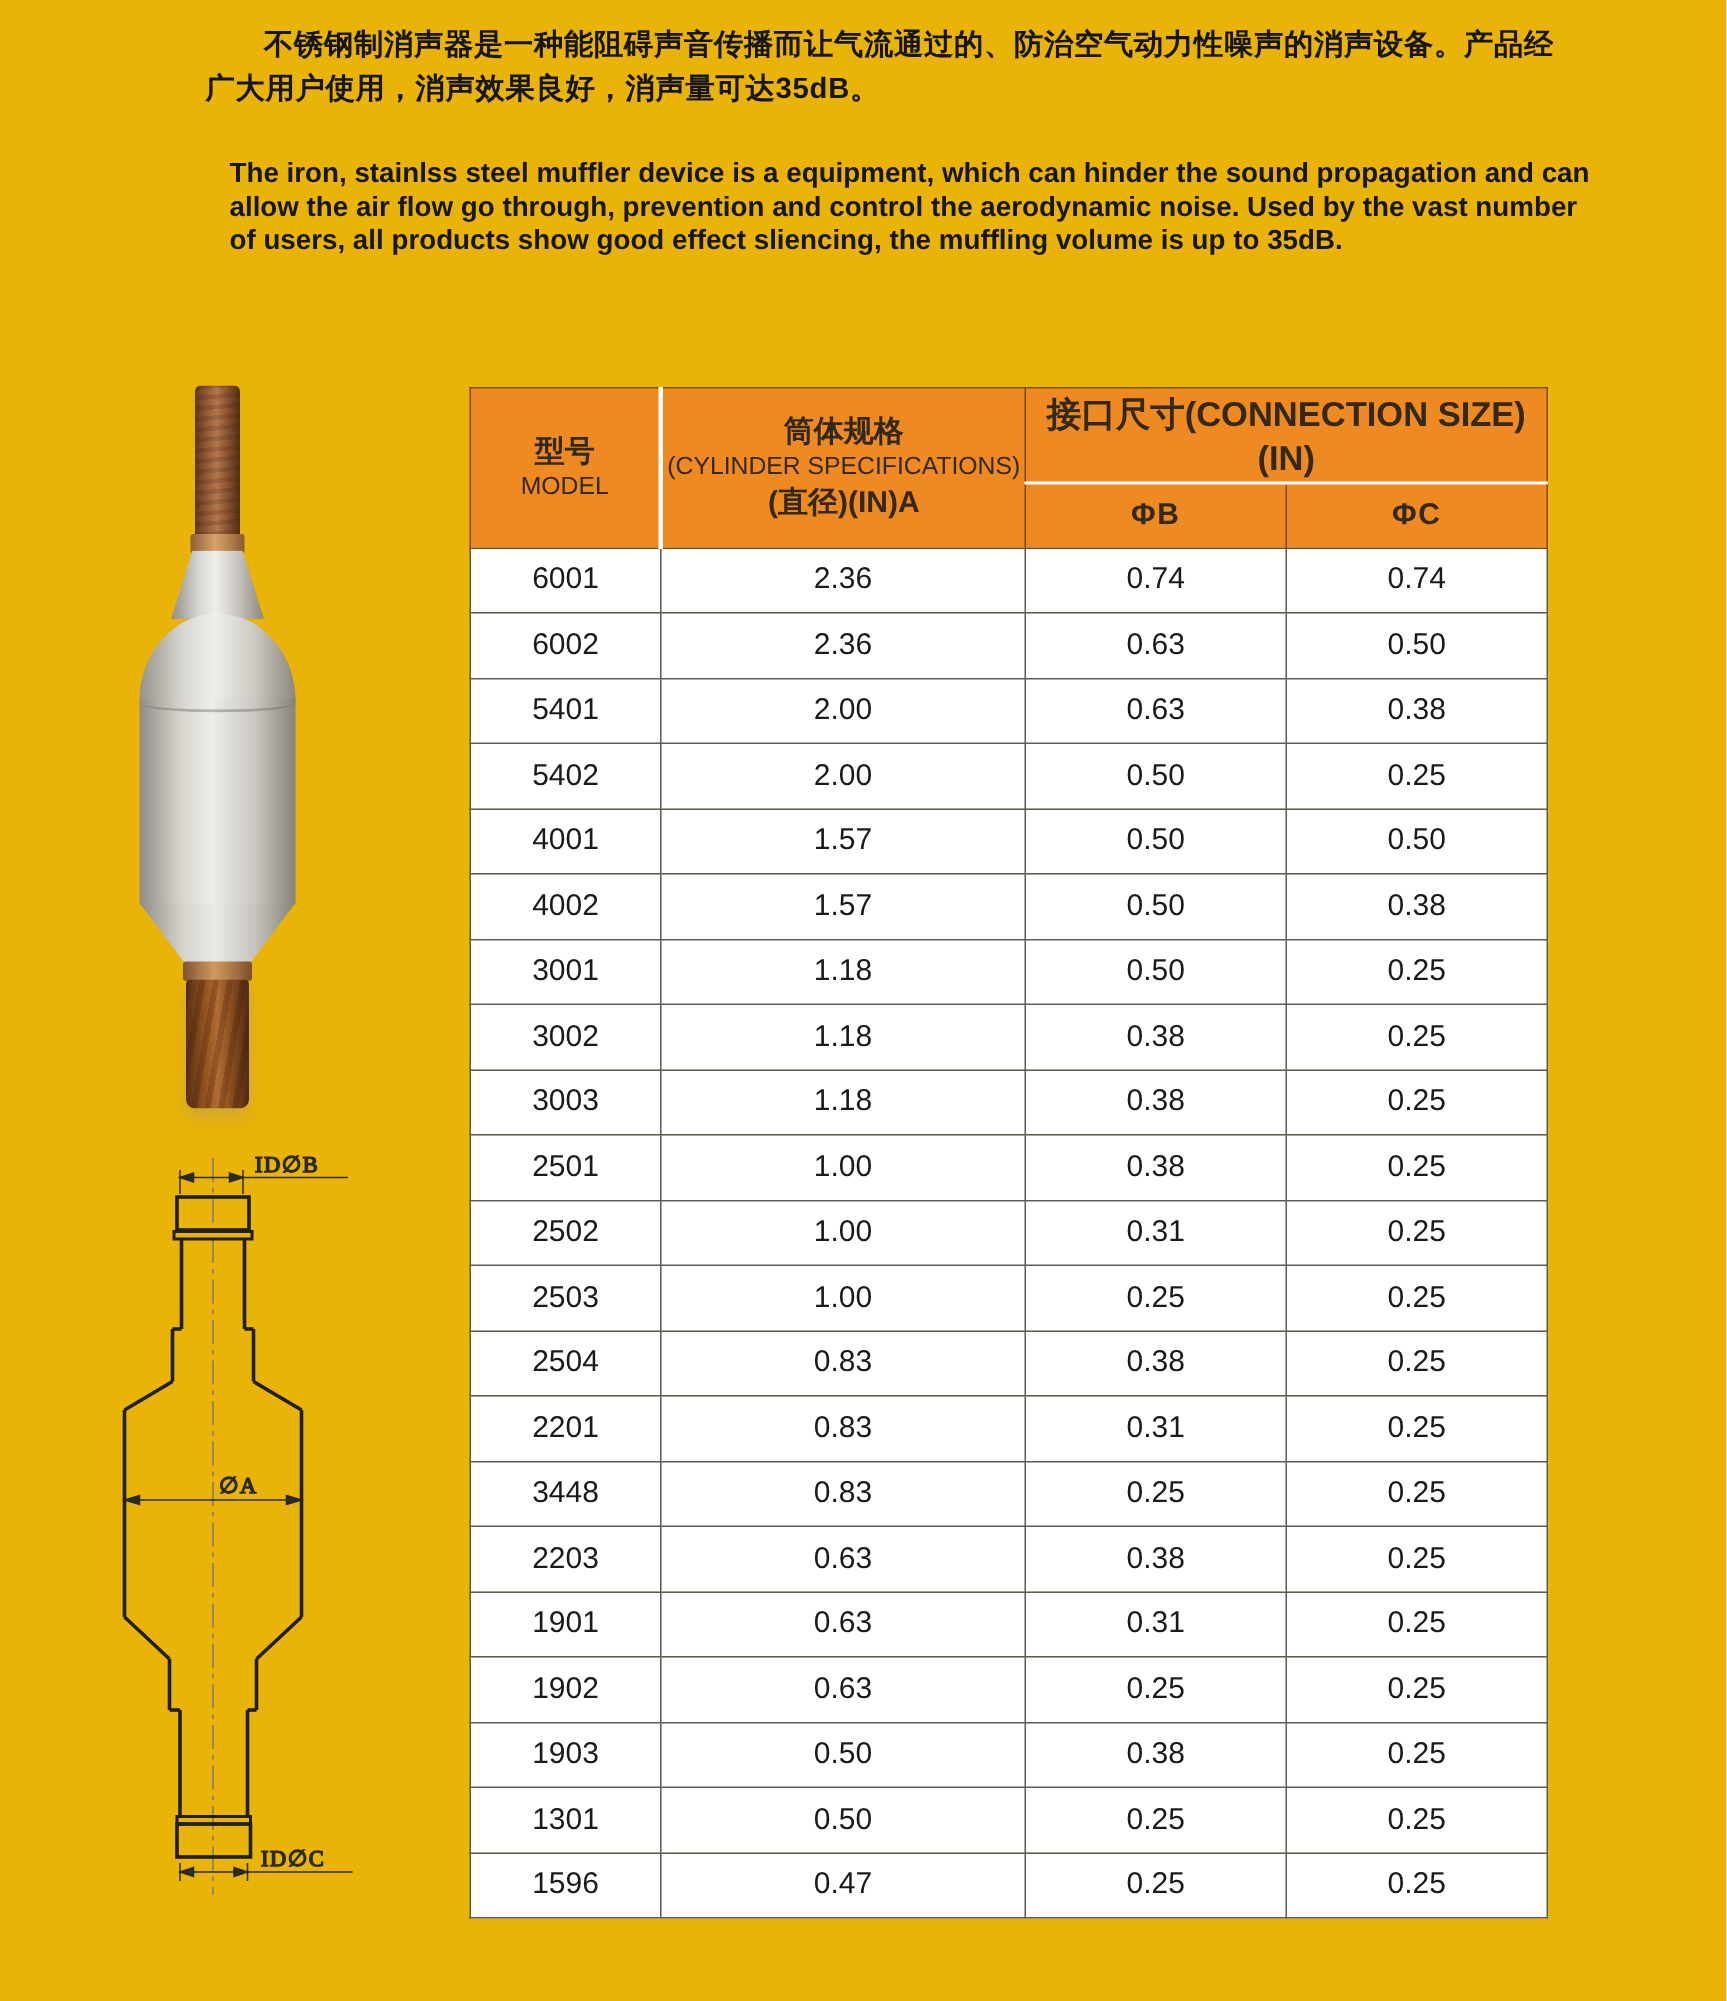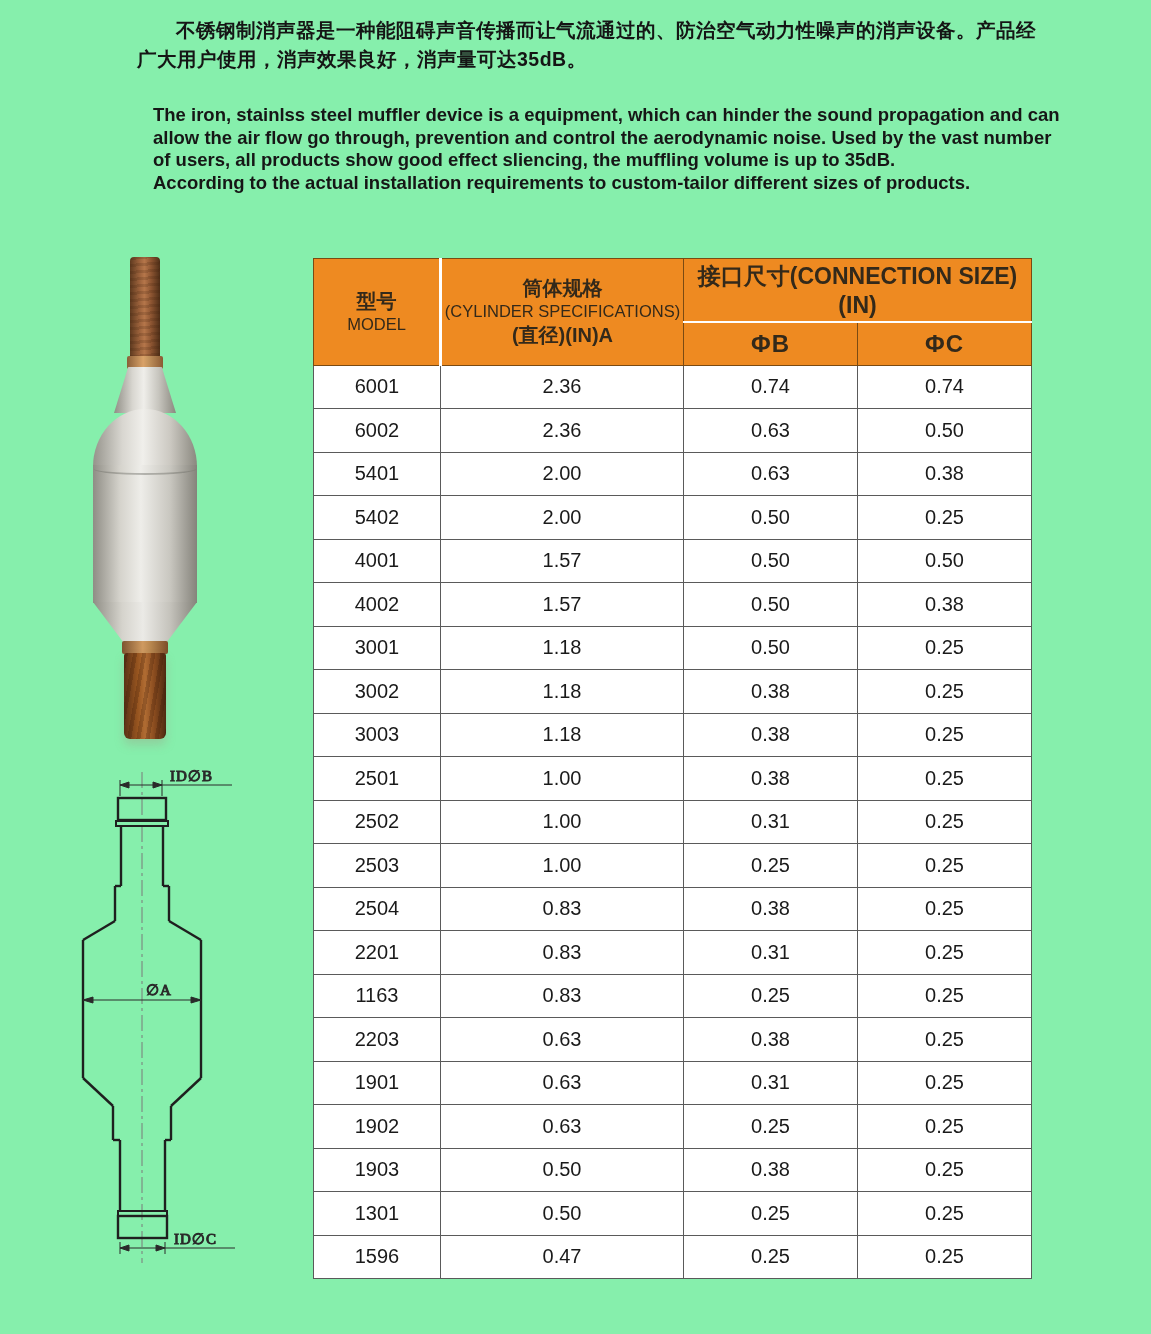--- a/index.html
+++ b/index.html
@@ -6,21 +6,21 @@
     --orange:#ee8a21;
     --border:#5a5a5a;
     --ink:#1c1c1c;
   }
   *{margin:0;padding:0;box-sizing:border-box;}
   html,body{background:#fff;}
   body{font-family:"Liberation Sans", sans-serif;color:var(--ink);}
   .page{
     position:relative;
     width:1151px;height:1334px;
-    background:#86efac;
+    background:#eab308;
     overflow:hidden;
   }
 
   
   .intro-cn{
     position:absolute;left:137px;top:16px;width:912px;
     font-size:19.5px;line-height:29px;font-weight:600;color:#151515;
     letter-spacing:.5px;
   }
   .intro-cn p{text-indent:2em;}
@@ -95,21 +95,21 @@
     border:1px solid #7a4a12;
     color:#33291a;font-weight:600;
     text-align:center;vertical-align:middle;
     padding:2px 0;
   }
   .spec-table th.white-left{border-left:3px solid #ffffff;margin-top:24px;}
   .spec-table th.white-bottom-split{border-bottom:2px solid #ffffff;}
   .spec-table .h-cn{font-size:20px;line-height:26px;display:block;}
   .spec-table .h-en{font-size:16.5px;line-height:21px;font-weight:500;display:block;}
   .spec-table .h-conn{font-size:23px;}
-  .spec-table .h-phi{font-size:24px;letter-spacing:1px;}
+  .spec-table .h-phi{font-size:20px;letter-spacing:1px;}
   .spec-table thead tr.r1{height:54px;}
   .spec-table thead tr.r2{height:43px;}
   .spec-table td{
     border:1px solid var(--border);
     text-align:center;vertical-align:middle;
     font-size:20px;color:#1a1a1a;
     height:43.5px;
     background:#fff;
   }
 </style>
@@ -117,21 +117,20 @@
 <body>
 
 <div class="page">
 
   <div class="intro-cn">
     <p>不锈钢制消声器是一种能阻碍声音传播而让气流通过的、防治空气动力性噪声的消声设备。产品经广大用户使用，消声效果良好，消声量可达35dB。</p>
   </div>
 
   <div class="intro-en">
     <p>The iron, stainlss steel muffler device is a equipment, which can hinder the sound propagation and can allow the air flow go through, prevention and control the aerodynamic noise. Used by the vast number of users, all products show good effect sliencing, the muffling volume is up to 35dB.</p>
-    <p>According to the actual installation requirements to custom-tailor different sizes of products.</p>
   </div>
 
   <div class="photo">
     <div class="p-tube-top"></div>
     <div class="p-ring-top"></div>
     <div class="p-neck-top"></div>
     <div class="p-dome"></div>
     <div class="p-body"></div>
     <div class="p-seam"></div>
     <div class="p-cone-bottom"></div>
@@ -318,21 +317,21 @@
           <td>0.38</td>
           <td>0.25</td>
         </tr>
         <tr>
           <td>2201</td>
           <td>0.83</td>
           <td>0.31</td>
           <td>0.25</td>
         </tr>
         <tr>
-          <td>1163</td>
+          <td>3448</td>
           <td>0.83</td>
           <td>0.25</td>
           <td>0.25</td>
         </tr>
         <tr>
           <td>2203</td>
           <td>0.63</td>
           <td>0.38</td>
           <td>0.25</td>
         </tr>

